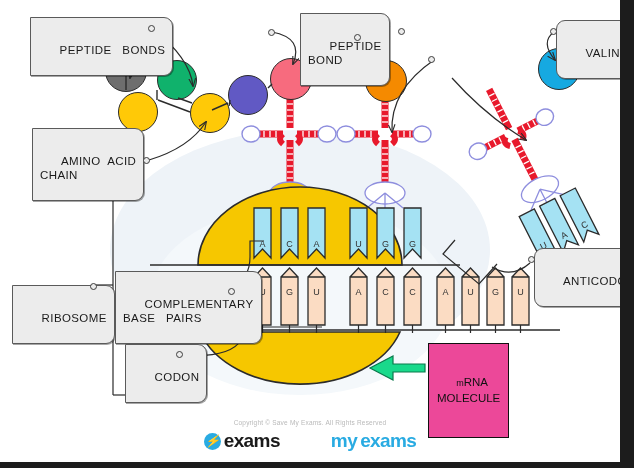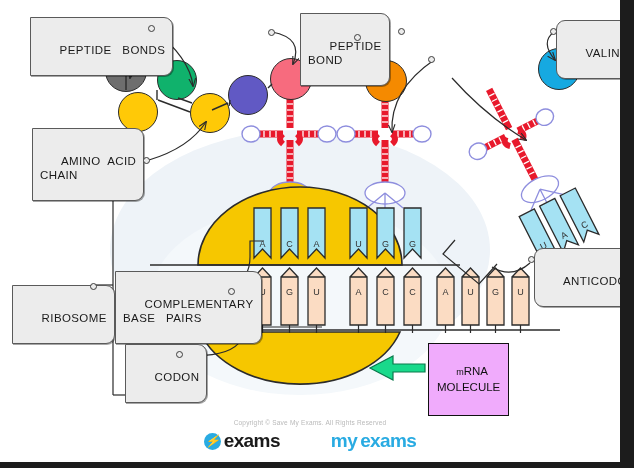--- a/index.html
+++ b/index.html
@@ -32,22 +32,22 @@
   
   .copy{position:absolute;left:0;right:0;text-align:center;color:#b9b9b9;font-size:6.5px;letter-spacing:.2px;}
   .logo{position:absolute;left:0;right:0;text-align:center;}
   .logo-inner{display:inline-flex;align-items:center;gap:3px;font-size:19px;font-weight:bold;letter-spacing:-.6px;}
   .logo-mark{width:17px;height:17px;border-radius:50%;background:#29abe2;display:inline-flex;
              align-items:center;justify-content:center;color:#fff;font-size:12px;font-style:italic;}
   .logo-save{color:#1a1a1a;}
   .logo-my{color:#29abe2;margin-left:48px;}
   .logo-exams{color:#29abe2;text-align:right;}
 
-  .mrna-box{position:absolute;background:#f0abfc;border:1.6px solid #111;color:#111;
-            font-size:11.5px;line-height:15px;padding:5px 8px;box-sizing:border-box;white-space:pre;}
+  .mrna-box{position:absolute;background:#ec4899;border:1.6px solid #111;color:#111;
+            font-size:11.5px;line-height:15px;padding:16px 8px;box-sizing:border-box;white-space:pre;}
   .sml{font-size:9px;}
 </style>
 </head>
 <body>
 
 <div id="stage">
   <div id="canvas">
 
     <svg class="overlay">
       <ellipse cx="300" cy="250" rx="190" ry="120" fill="#eef3f8"></ellipse>

